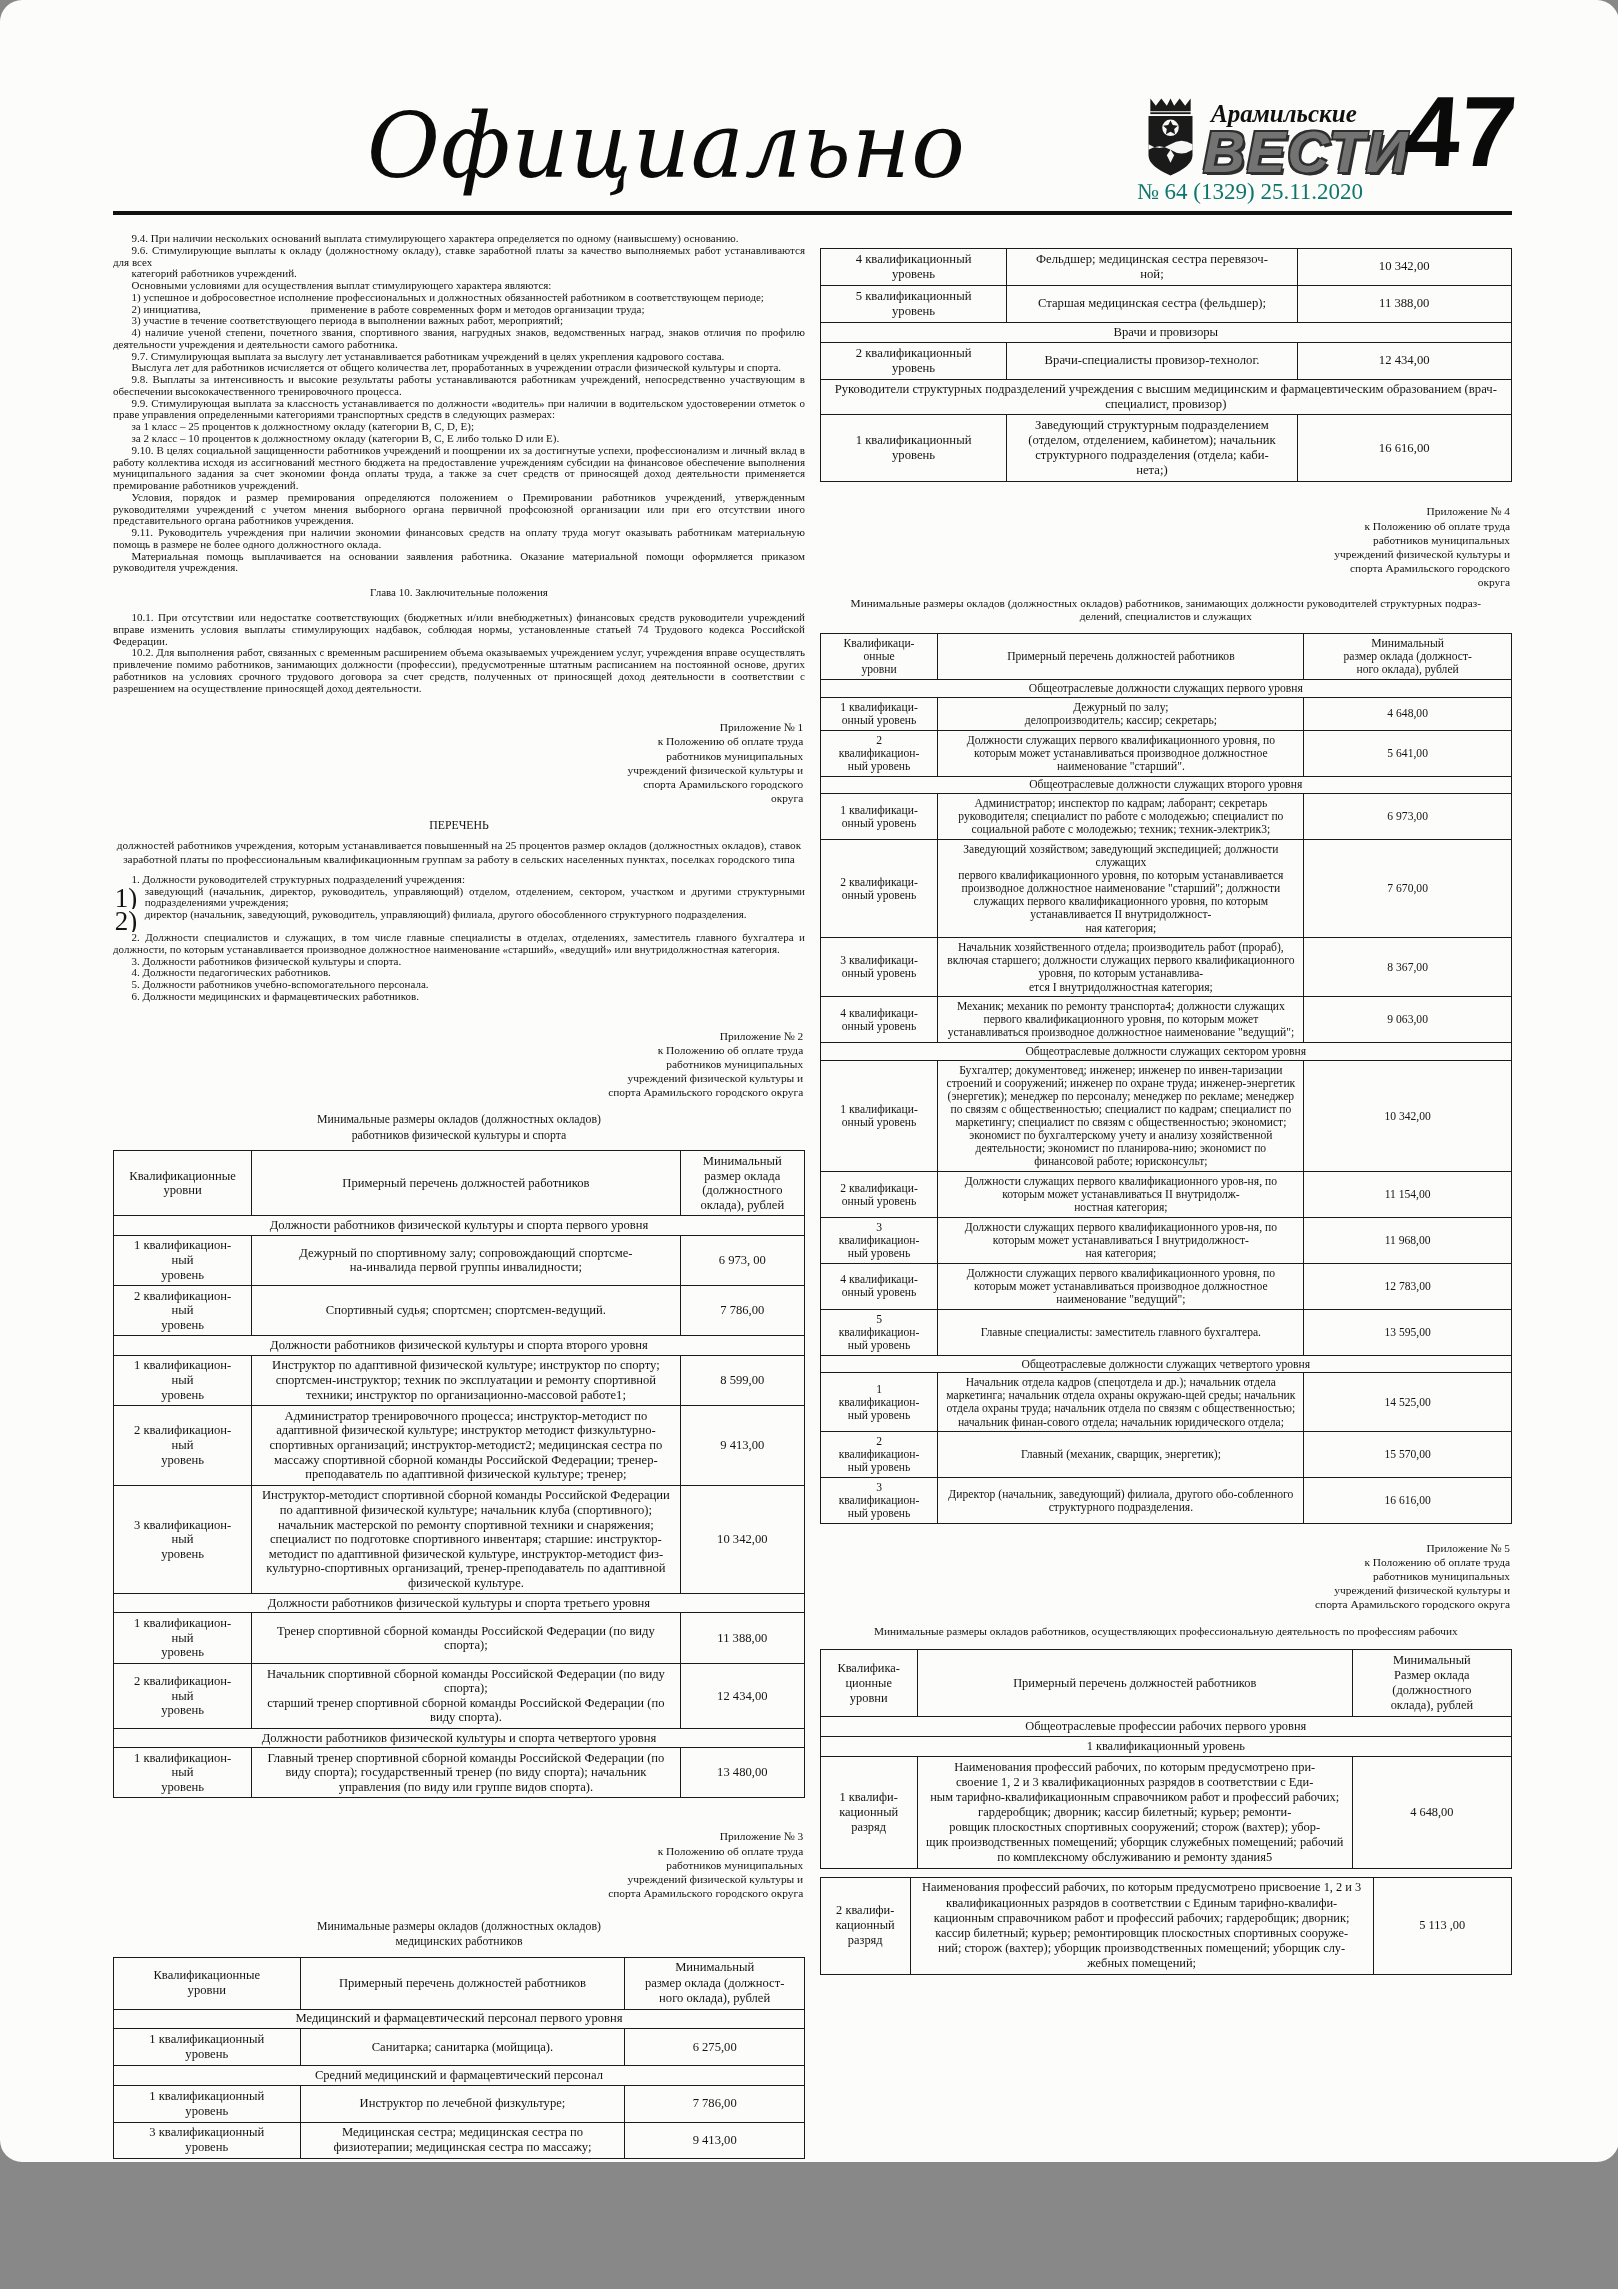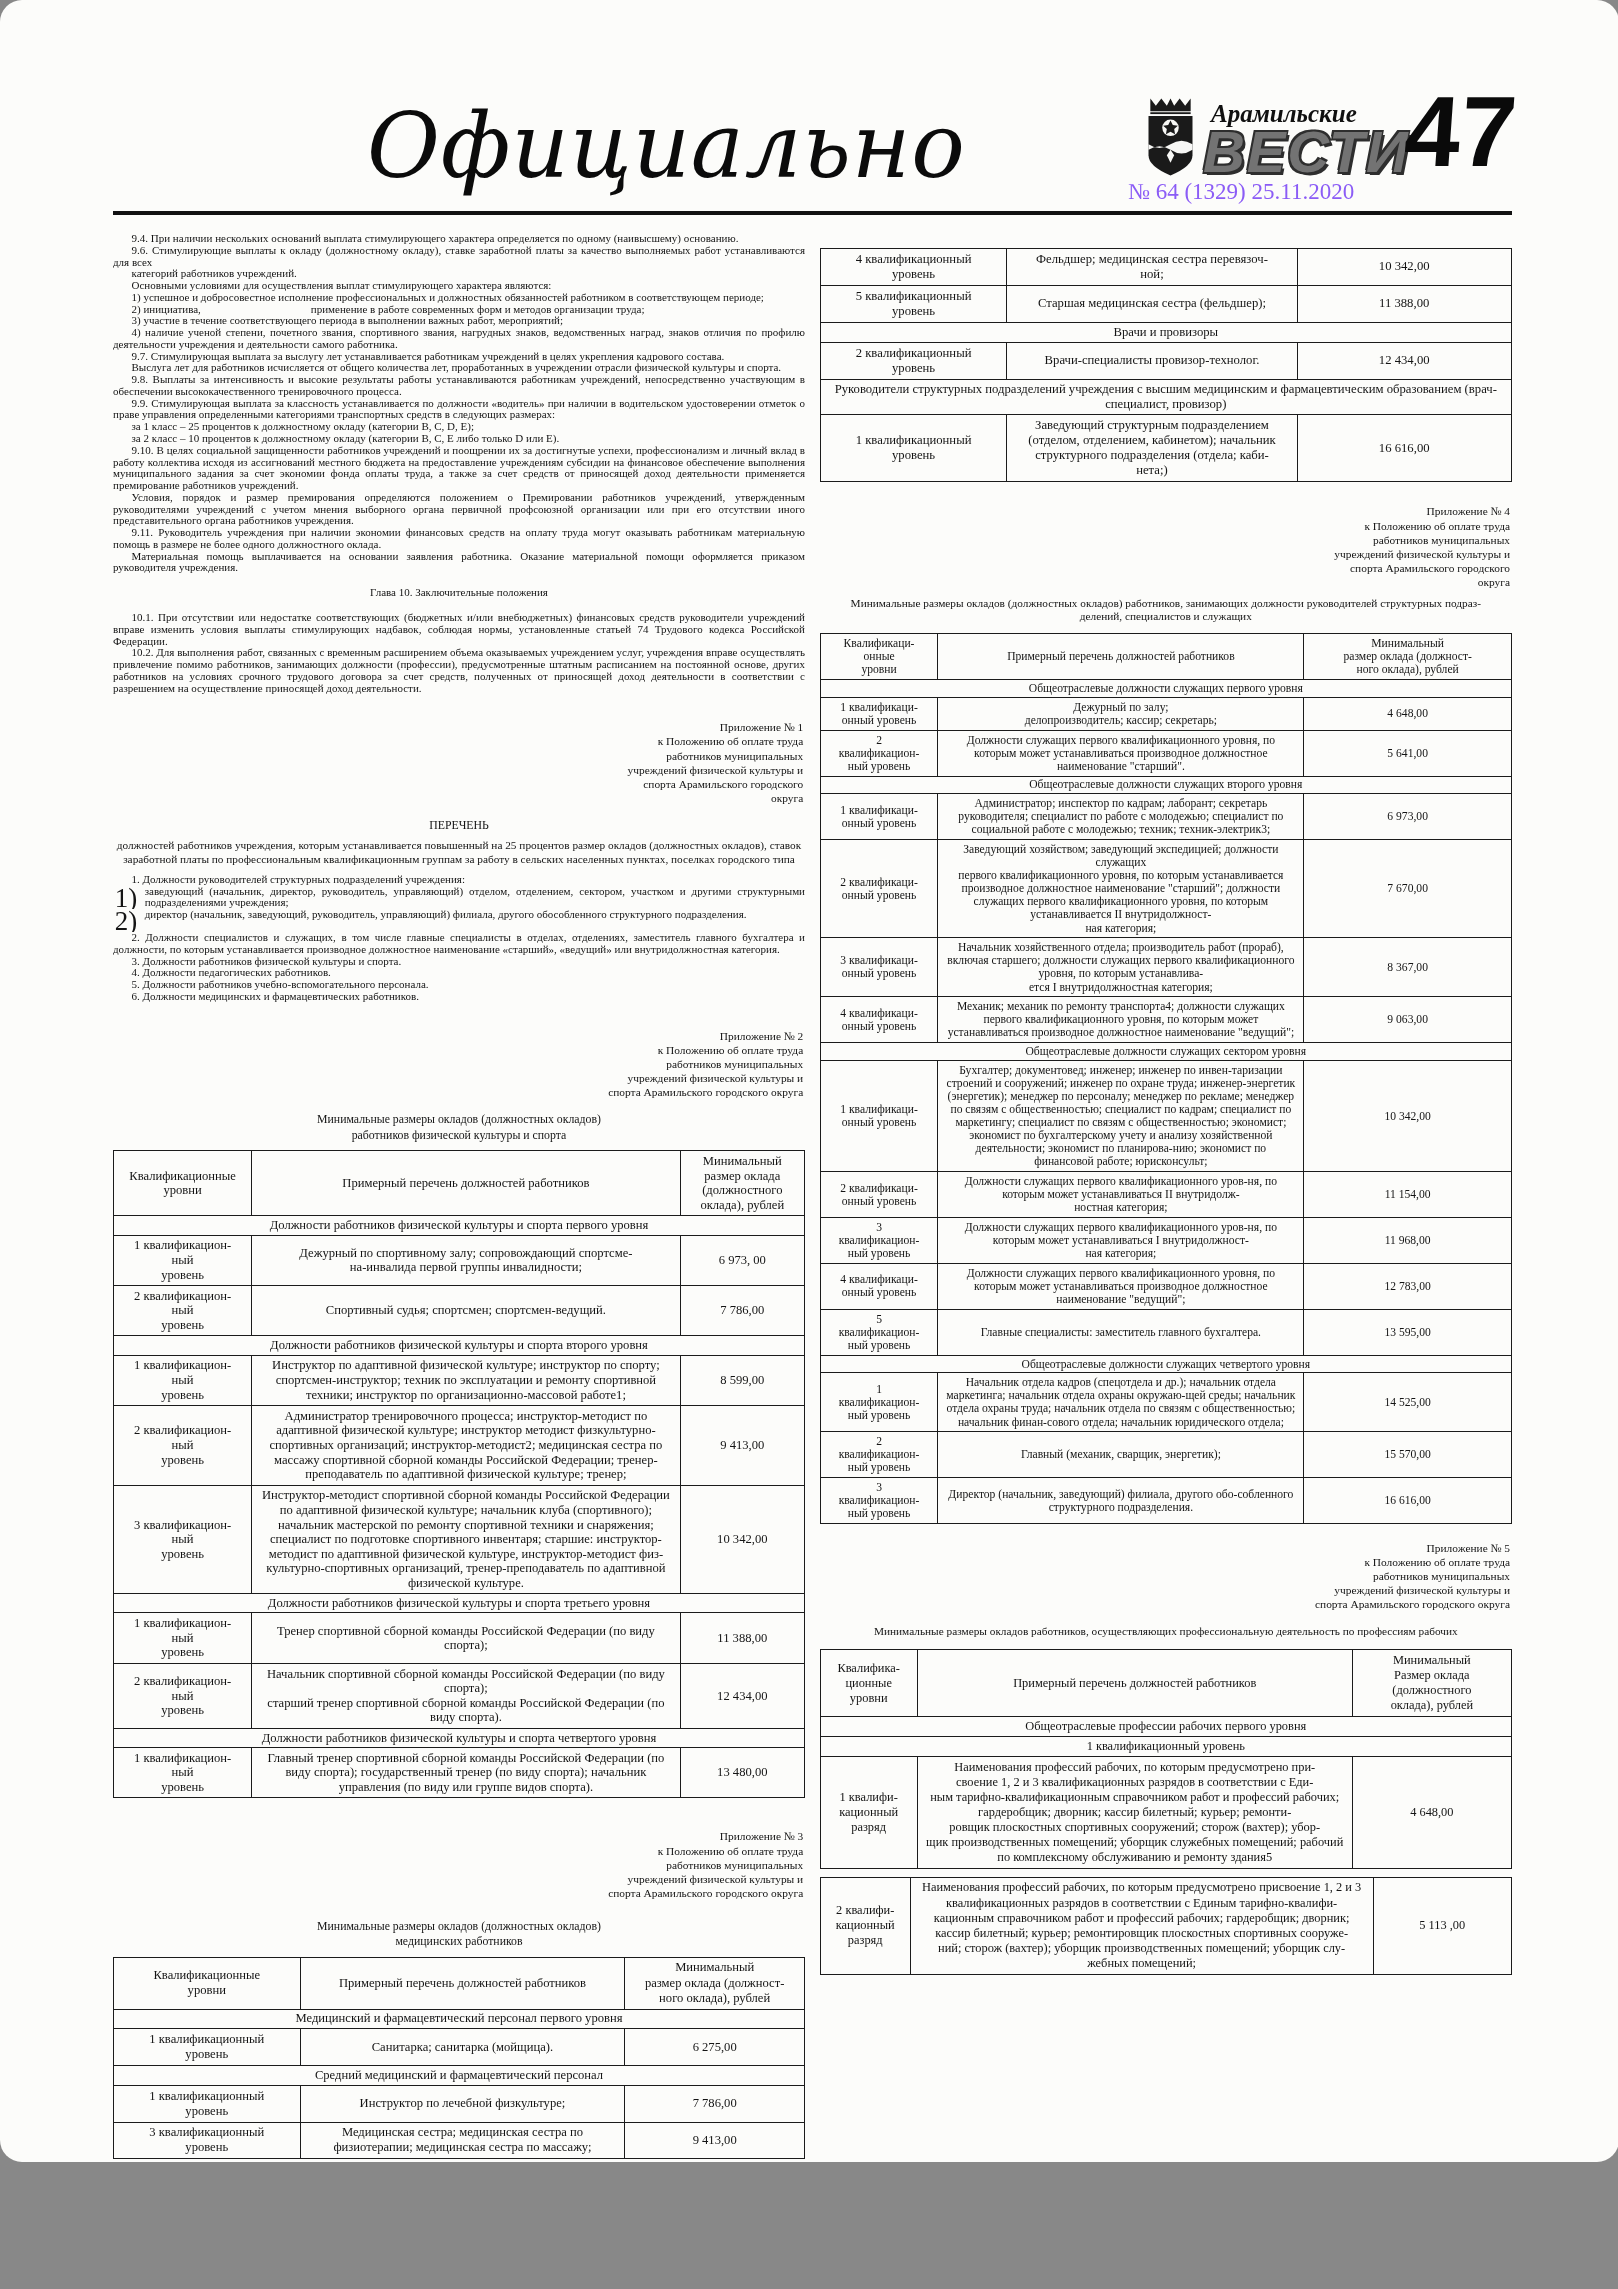--- a/index.html
+++ b/index.html
@@ -10,22 +10,22 @@
   .masthead { position:absolute; left:367px; top:102px; font-family:"DejaVu Serif", serif;
               font-style:italic; font-size:89px; line-height:1; color:#0b0b0b; letter-spacing:0.9px; }
   .logo-coat { position:absolute; left:1143px; top:98px; width:55px; height:78px; }
   .brand-top { position:absolute; left:1211px; top:100px; font-family:"Liberation Serif", serif;
                font-weight:700; font-style:italic; font-size:25px; color:#101010; }
   .brand-main { position:absolute; left:1203px; top:118px; font-family:"Liberation Sans", sans-serif;
                 font-weight:700; font-style:italic; font-size:58px; letter-spacing:1.8px; color:#737373;
                 text-shadow:-1.8px -1.8px 0 #2e2e2e, 1.8px -1.8px 0 #2e2e2e, -1.8px 1.8px 0 #2e2e2e, 2.8px 2.8px 0 #2e2e2e; }
   .page-num { position:absolute; left:1405px; top:81px; font-family:"Liberation Sans", sans-serif;
               font-weight:700; font-size:100px; line-height:1; transform:skewX(-4deg); color:#0a0a0a; }
-  .issue-line { position:absolute; left:1128px; top:179px; width:244px; 
-                font-size:23px; color:#8b5cf6; white-space:nowrap; }
+  .issue-line { position:absolute; left:1128px; top:179px; width:244px; text-align:center;
+                font-size:23px; color:#0f766e; white-space:nowrap; }
   .head-rule { position:absolute; left:113px; top:211px; width:1399px; height:3.7px; background:#111; }
 
   
   .cols { position:absolute; left:113px; top:233px; width:1399px; display:flex; gap:14.8px; }
   .col { width:692px; }
 
   .bp { font-size:11px; line-height:1.07; margin:0; text-align:justify; text-indent:18.5px;
         white-space:pre-line; }
   .noind { text-indent:0; }
   .chapter { text-align:center; text-indent:0; margin:13px 0; white-space:pre-line; }

